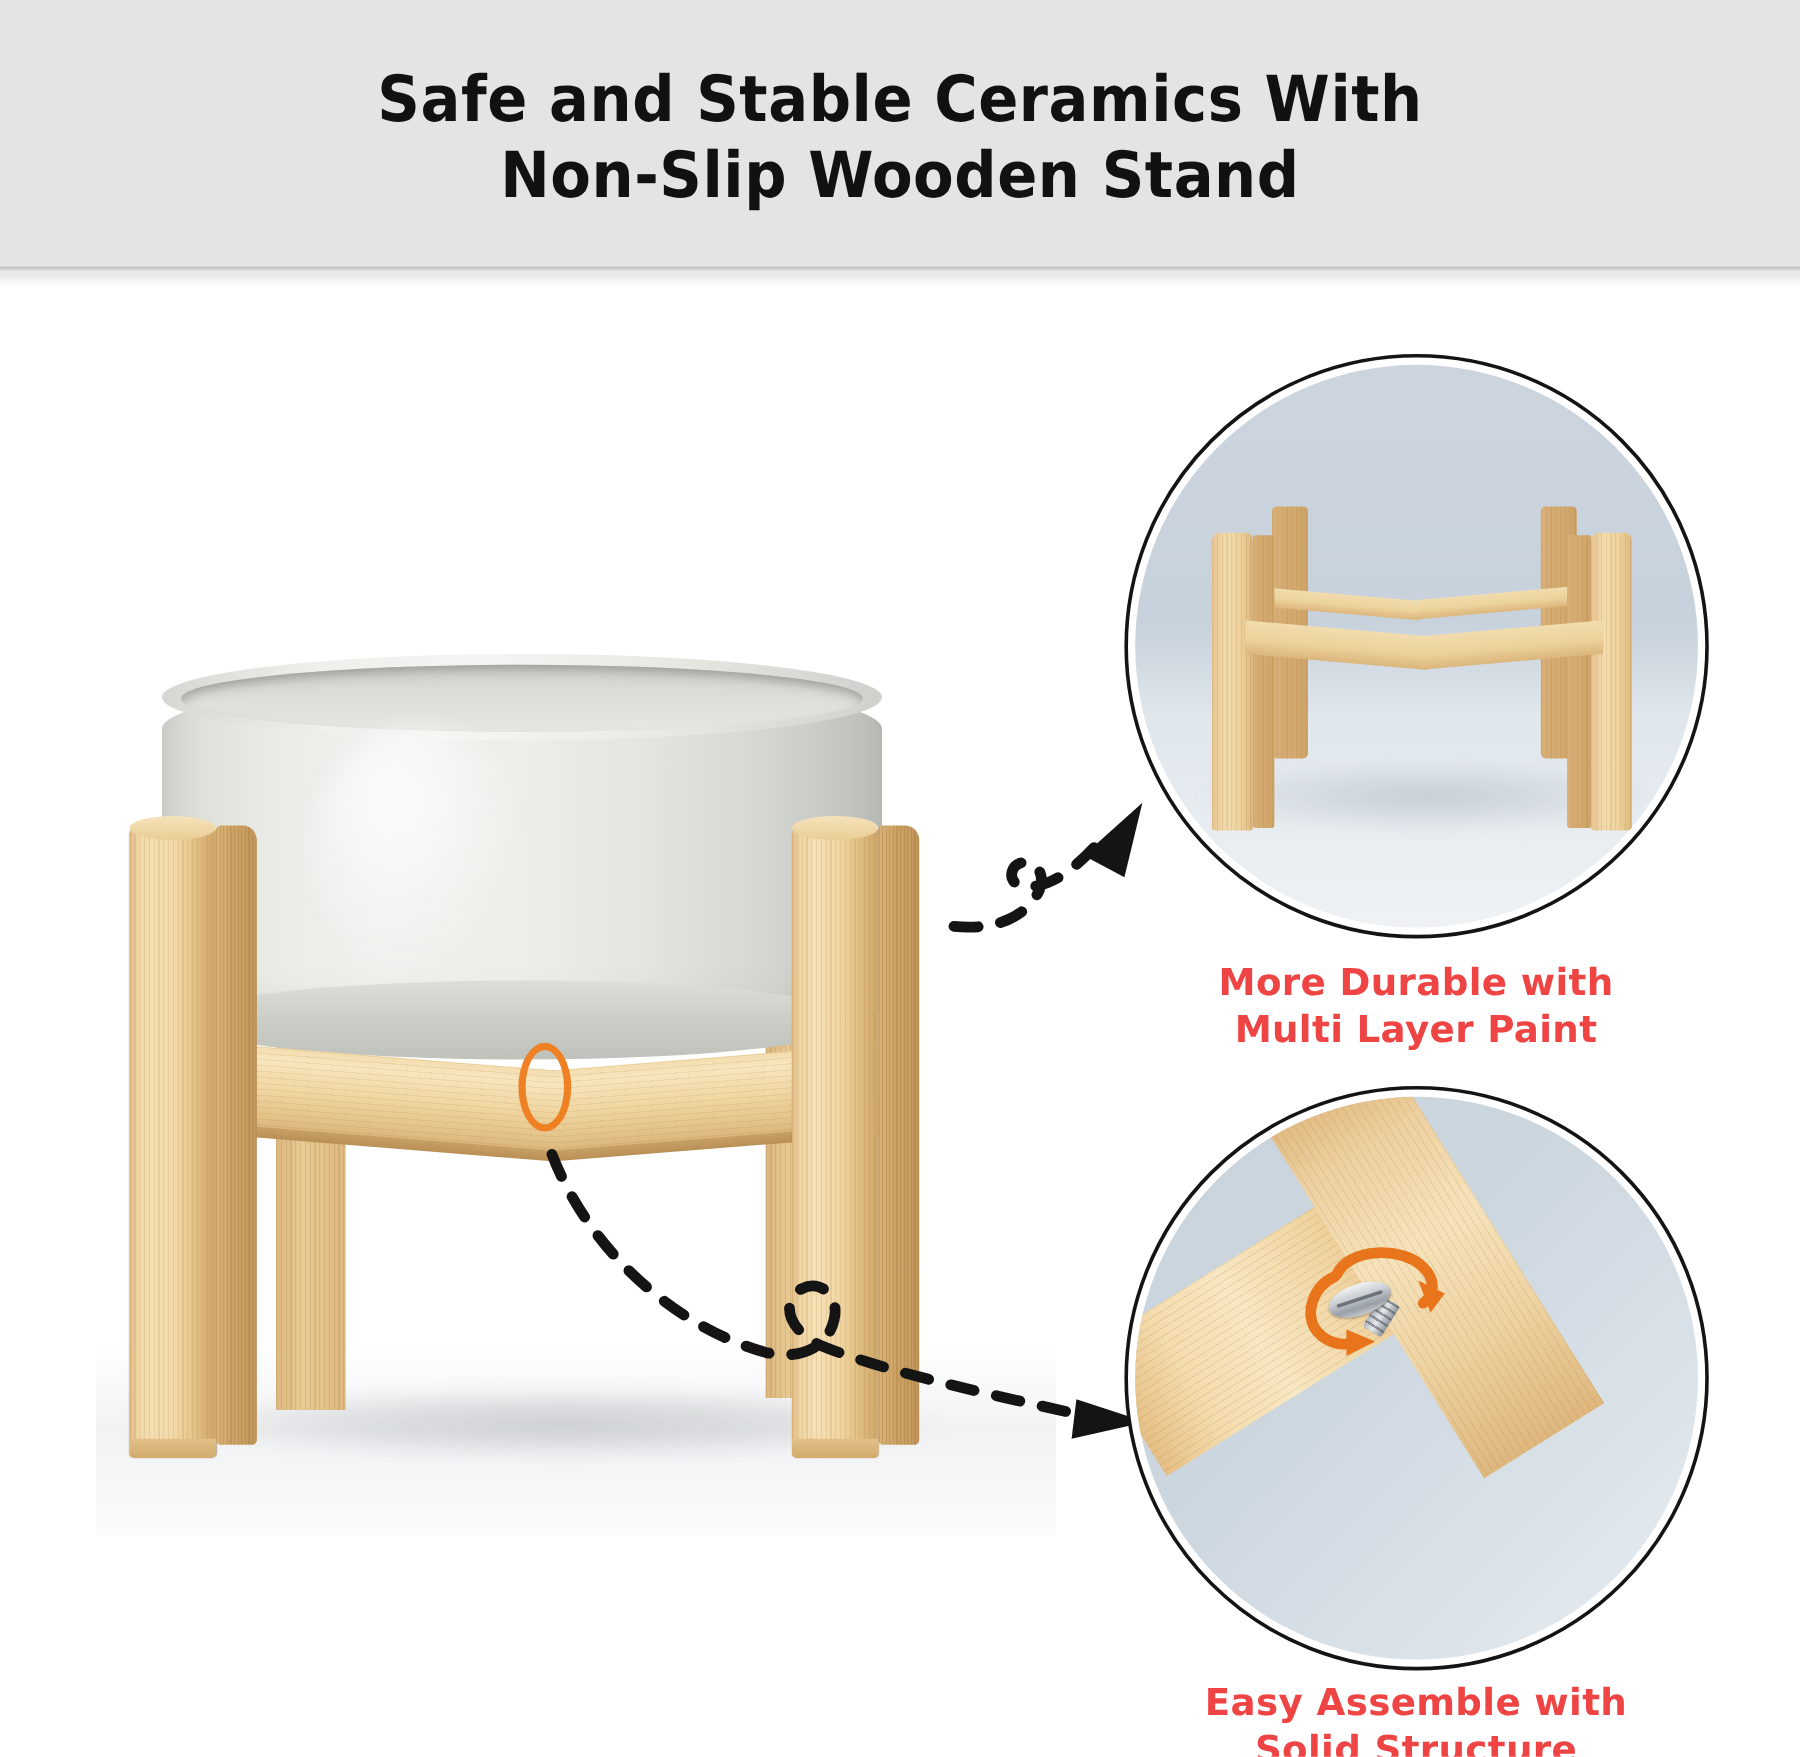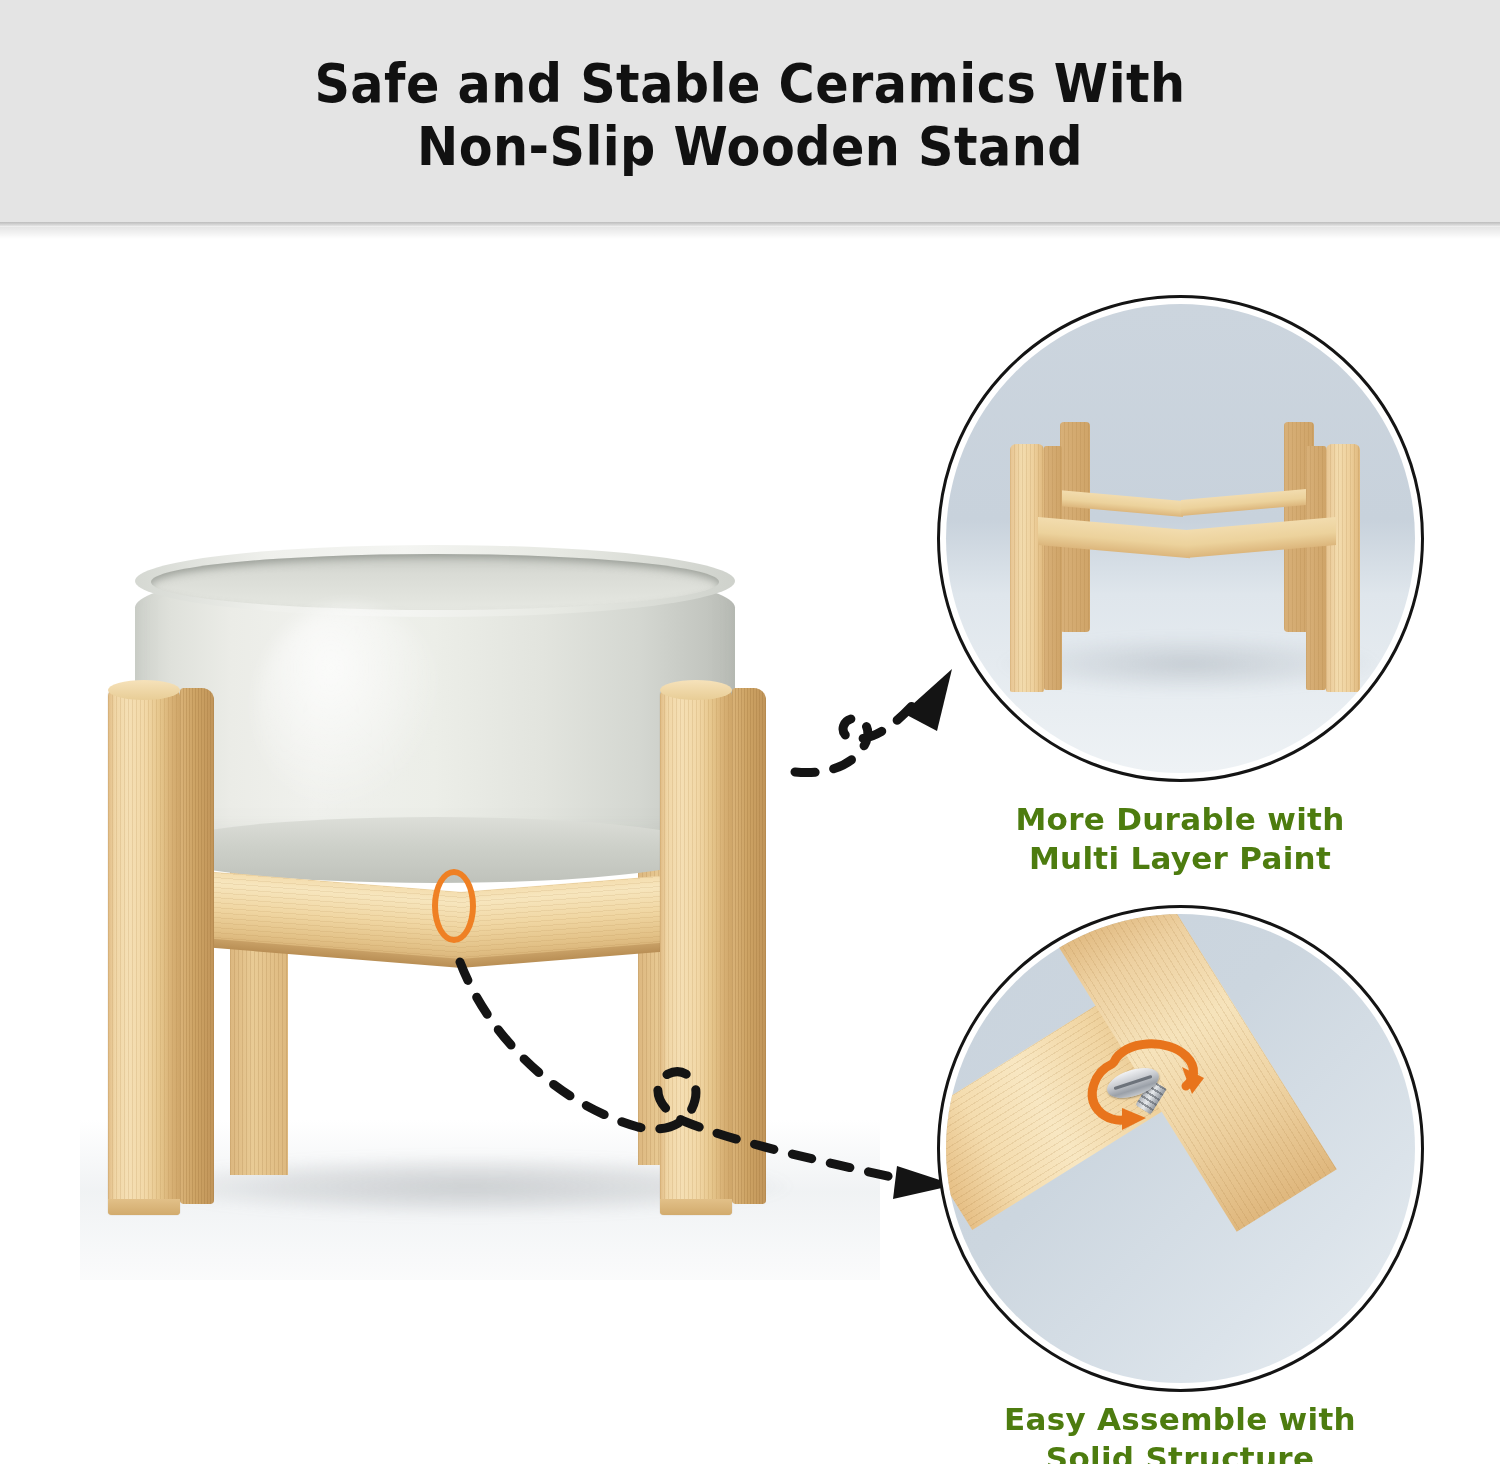--- a/index.html
+++ b/index.html
@@ -180,21 +180,21 @@
   .inset-pad.detail{
     background:linear-gradient(135deg,#c9d3dd 0%,#ccd6df 40%,#dbe3ea 75%,#e9eef2 100%);
   }
 
   .cap{
     position:absolute;width:520px;text-align:center;
     font-family:"DejaVu Sans", sans-serif;
     font-weight:700;
     font-size:31px;
     line-height:39px;
-    color:#4d7c0f;
+    color:#ef4444;
     letter-spacing:.3px;
     white-space:pre-line;
   }
 
   
   .s-leg{
     position:absolute;
     background:linear-gradient(to right,#e7c491 0%,#f3dcae 35%,#eed09c 70%,#dfb87d 100%);
     overflow:hidden;
   }

